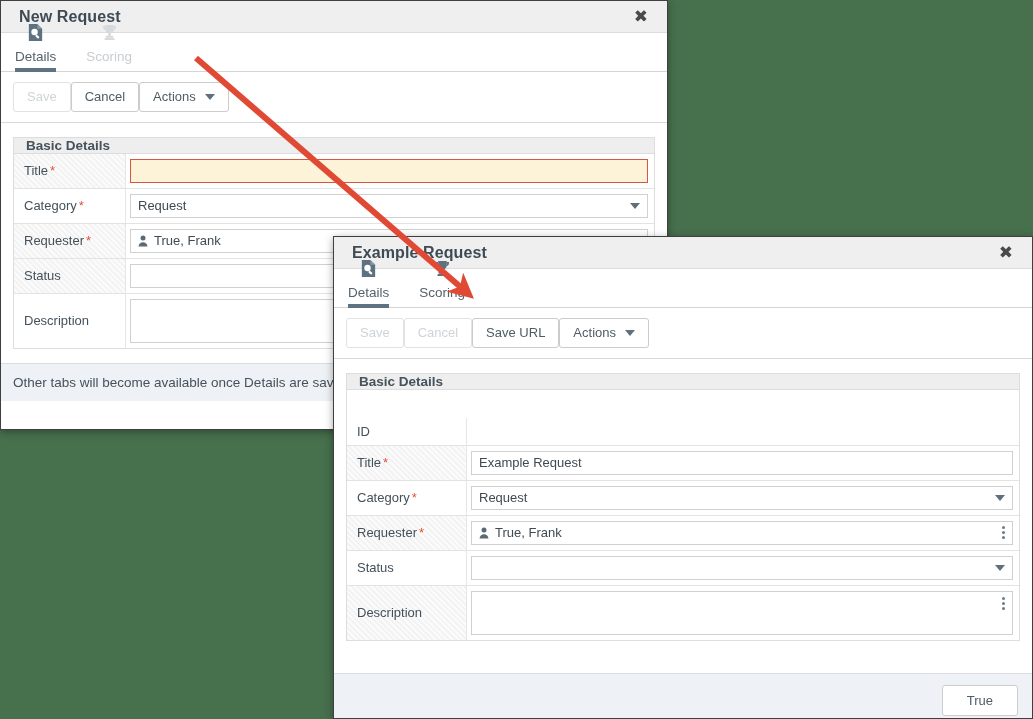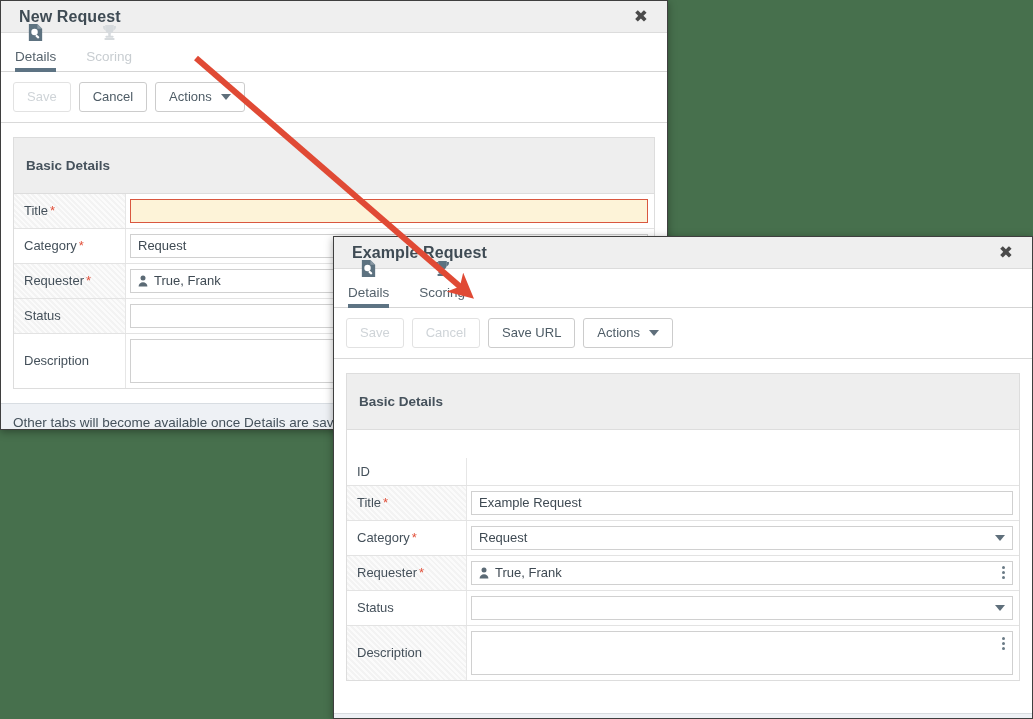--- a/index.html
+++ b/index.html
@@ -78,21 +78,20 @@
     position: absolute;
     left: 0; right: 14px; bottom: -1px;
     height: 4px;
     background: #5d7383;
   }
   .tab-ico { width: 19px; height: 19px; display: block; }
   
   .toolbar {
     display: flex;
     align-items: center;
-    gap: 8px;
     padding: 10px 12px;
     background: #ffffff;
     border-bottom: 1px solid #d9d9d9;
   }
   .btn {
     border: 1px solid #cccccc;
     background: #ffffff;
     color: #4e5c66;
     font-size: 13px;
     font-family: "Liberation Sans", sans-serif;
@@ -120,21 +119,21 @@
   
   .dlg-body { background: #ffffff; padding: 14px 12px 0 12px; box-sizing: border-box; }
   .panel {
     border: 1px solid #dddddd;
     border-bottom: none;
     box-sizing: border-box;
   }
   .panel-head {
     background: #eeeeee;
     border-bottom: 1px solid #dddddd;
-    padding: 20px 12px;
+    padding: 0 12px;
     font-size: 13.5px;
     font-weight: bold;
     color: #46525c;
   }
   .frow {
     display: flex;
     align-items: stretch;
     border-bottom: 1px solid #e3e3e3;
     min-height: 33px;
   }

